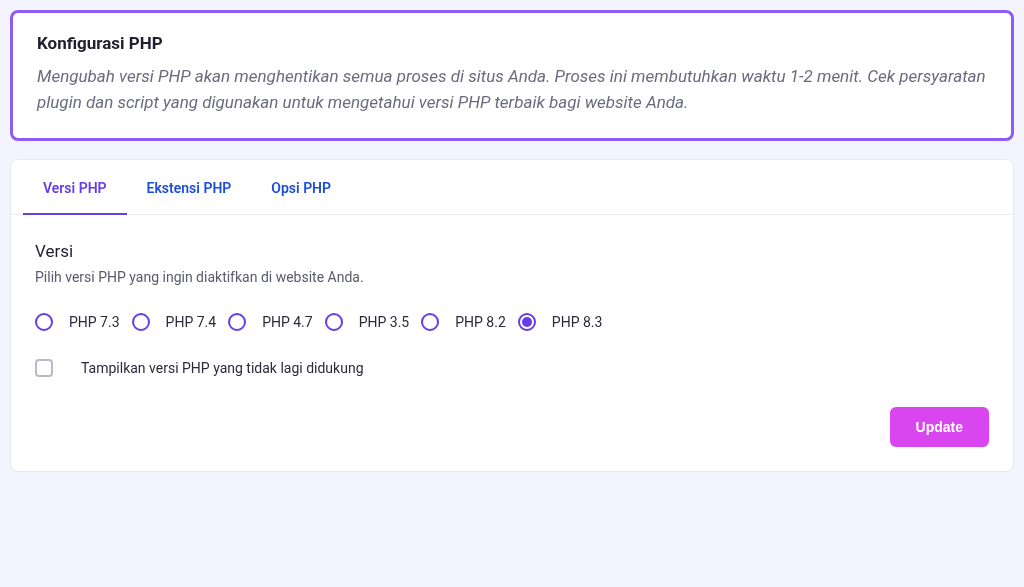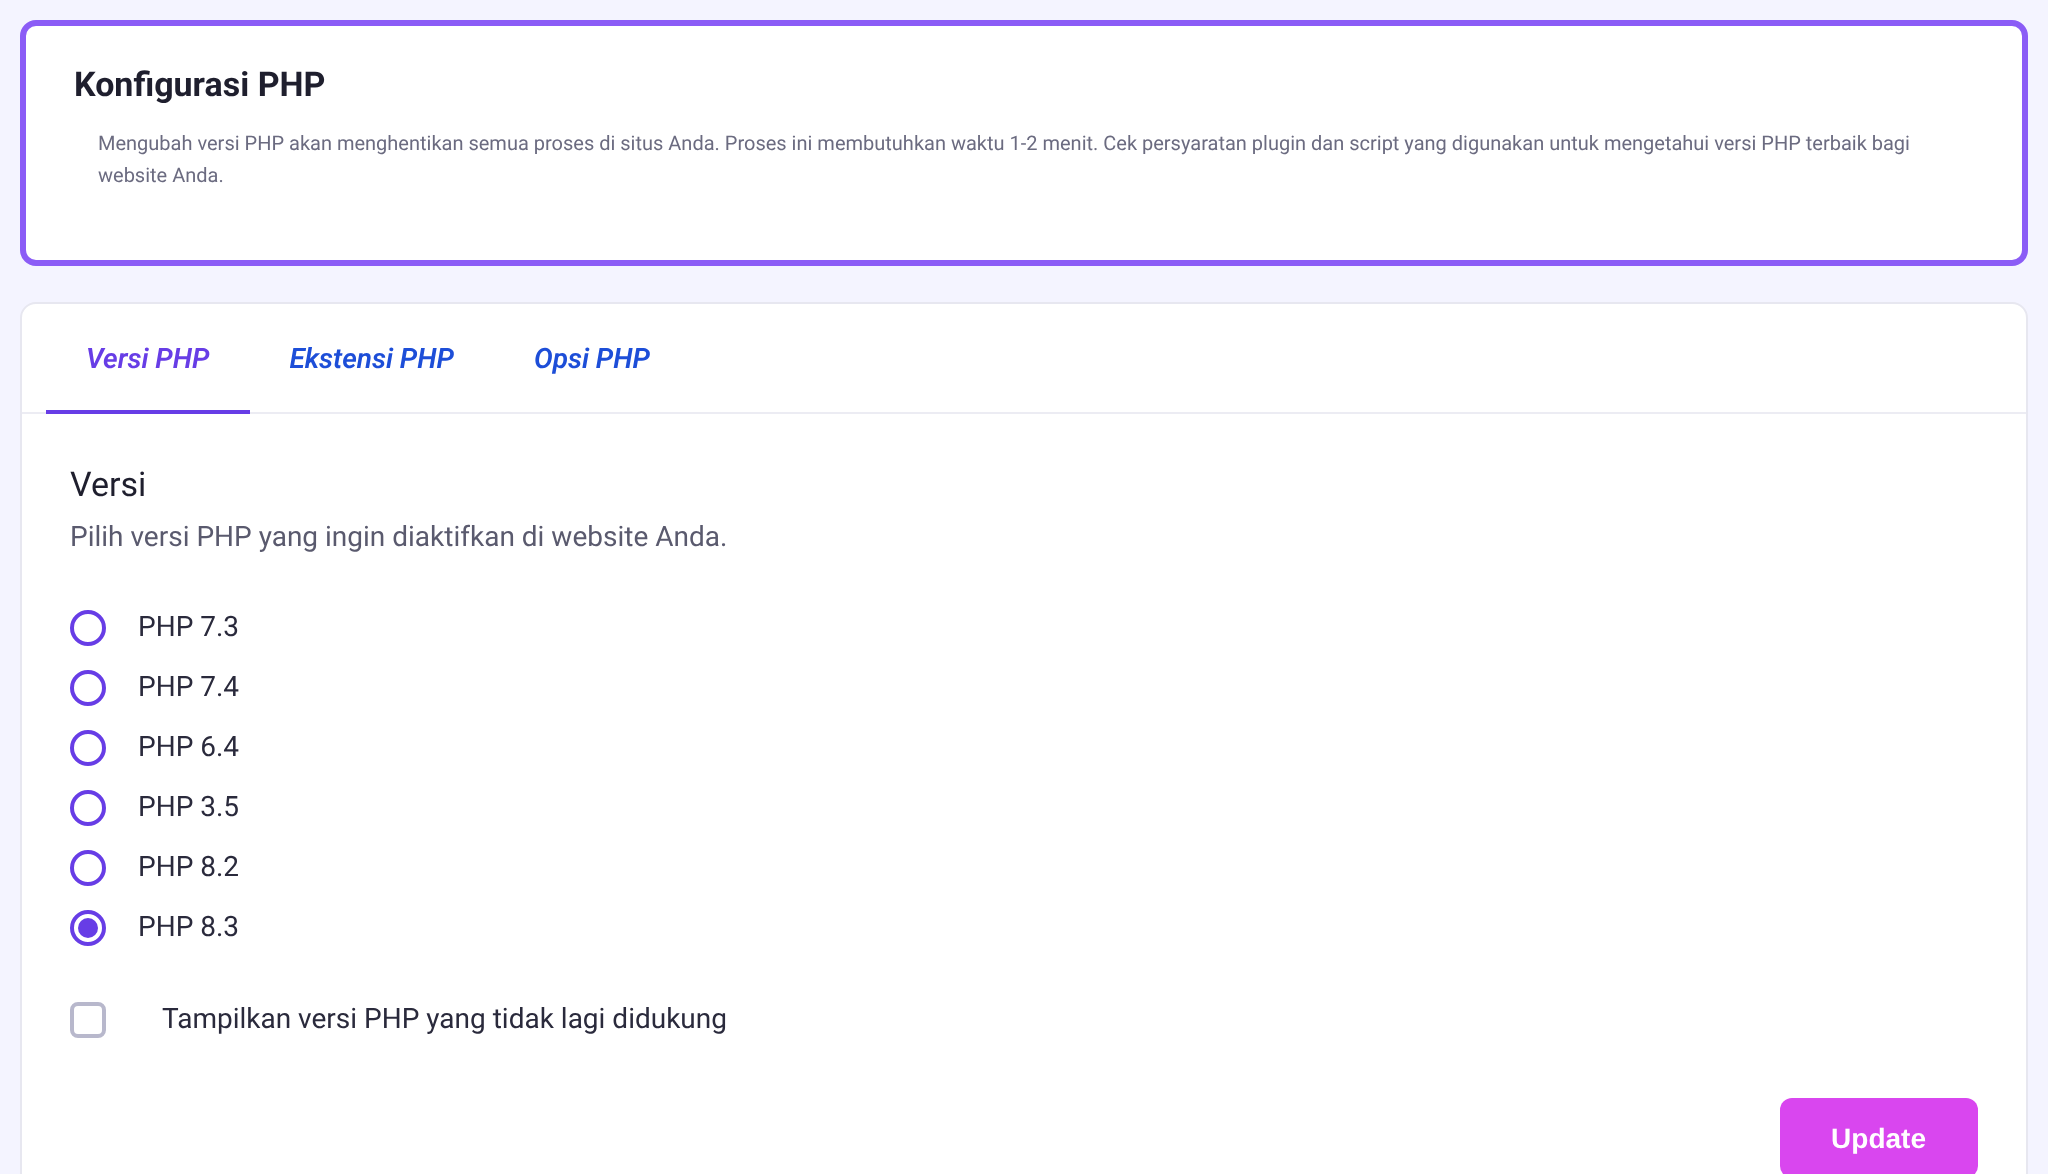--- a/index.html
+++ b/index.html
@@ -22,36 +22,36 @@
     padding: 20px 24px 22px 24px;
     margin-bottom: 18px;
   }
   .card-title {
     font-size: 17px;
     font-weight: 700;
     color: #1f1f2e;
     margin: 0 0 10px 0;
   }
   .card-desc {
-    font-size: 10px;
+    font-size: 17px;
     color: #6b6b80;
     line-height: 1.55;
-    margin: 12px;
+    margin: 0;
+    font-style: italic;
   }
   .main-card {
     background: #fff;
     border: 1px solid #e7e7f0;
     border-radius: 8px;
     overflow: hidden;
   }
   .tabs {
     display: flex;
     border-bottom: 1px solid #ececf3;
     padding: 0 12px;
-    font-style: italic;
   }
   .tab {
     padding: 20px 20px 18px 20px;
     font-size: 14px;
     font-weight: 600;
     color: #1d4ed8;
     cursor: pointer;
     position: relative;
   }
   .tab.active {
@@ -75,21 +75,21 @@
     color: #1f1f2e;
     margin: 0 0 8px 0;
   }
   .panel-desc {
     font-size: 14px;
     color: #5a5a6e;
     margin: 0 0 28px 0;
   }
   .radio-list {
     display: flex;
-    flex-direction: column;
+    flex-direction: row;
     gap: 12px;
     margin-bottom: 28px;
     text-align: right;
   }
   .radio-item {
     display: flex;
     align-items: center;
     gap: 16px;
     cursor: pointer;
   }
@@ -171,21 +171,21 @@
         <div class="radio-item">
           <span class="radio-circle"></span>
           <span class="radio-label">PHP 7.3</span>
         </div>
         <div class="radio-item">
           <span class="radio-circle"></span>
           <span class="radio-label">PHP 7.4</span>
         </div>
         <div class="radio-item">
           <span class="radio-circle"></span>
-          <span class="radio-label">PHP 6.4</span>
+          <span class="radio-label">PHP 4.7</span>
         </div>
         <div class="radio-item">
           <span class="radio-circle"></span>
           <span class="radio-label">PHP 3.5</span>
         </div>
         <div class="radio-item">
           <span class="radio-circle"></span>
           <span class="radio-label">PHP 8.2</span>
         </div>
         <div class="radio-item">

